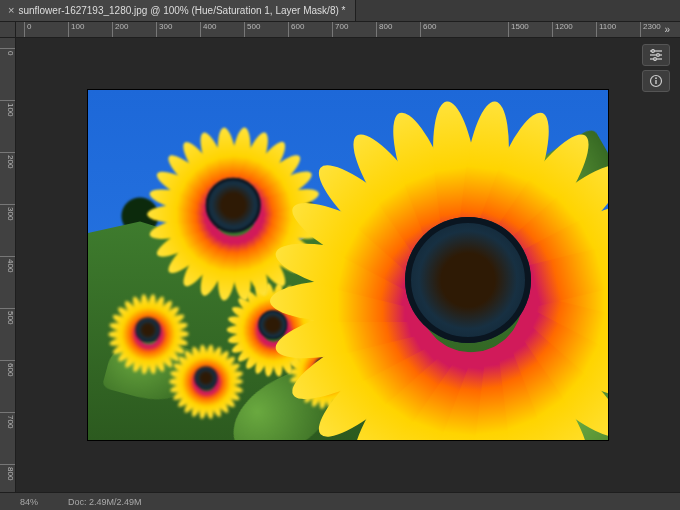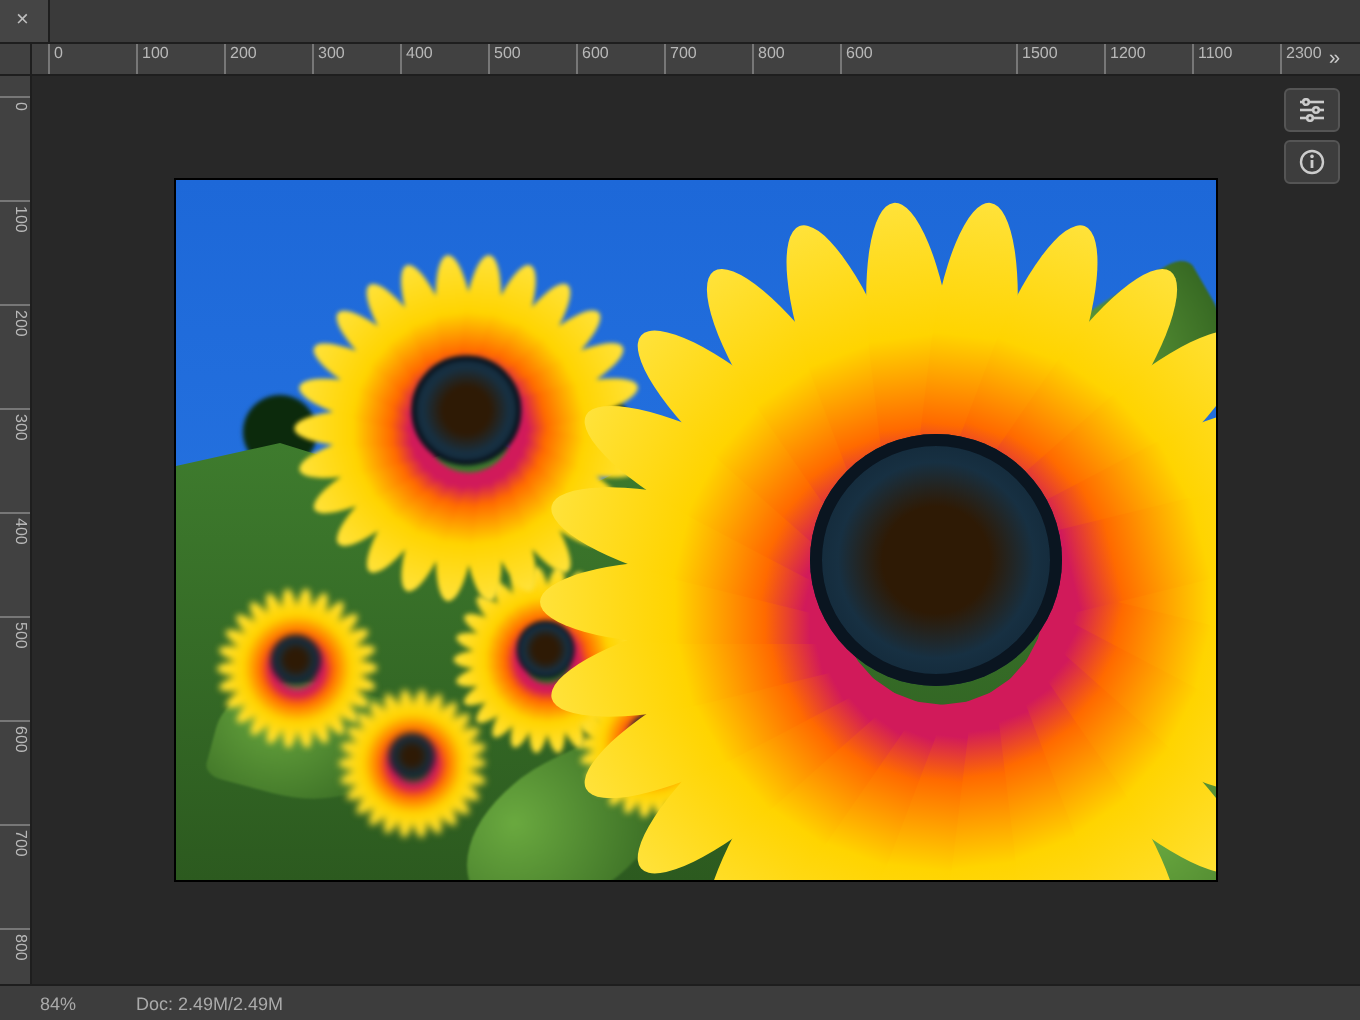--- a/index.html
+++ b/index.html
@@ -171,20 +171,21 @@
     font-size:10px; color:#ccc;
     z-index:6;
   }
 </style>
 </head>
 <body>
 
 <div class="tab-bar">
   <div class="tab">
     <span class="close">×</span>
+    <span>sunflower-1627193_1280.jpg @ 100% (Hue/Saturation 1, Layer Mask/8) *</span>
   </div>
 </div>
 
 <span class="collapse-chevron">»</span>
 
 <div class="ruler-corner"></div>
 <div class="ruler-h" id="rh">
     <div class="tick" style="left: 8px;">0</div>
     <div class="tick" style="left: 52px;">100</div>
     <div class="tick" style="left: 96px;">200</div>

